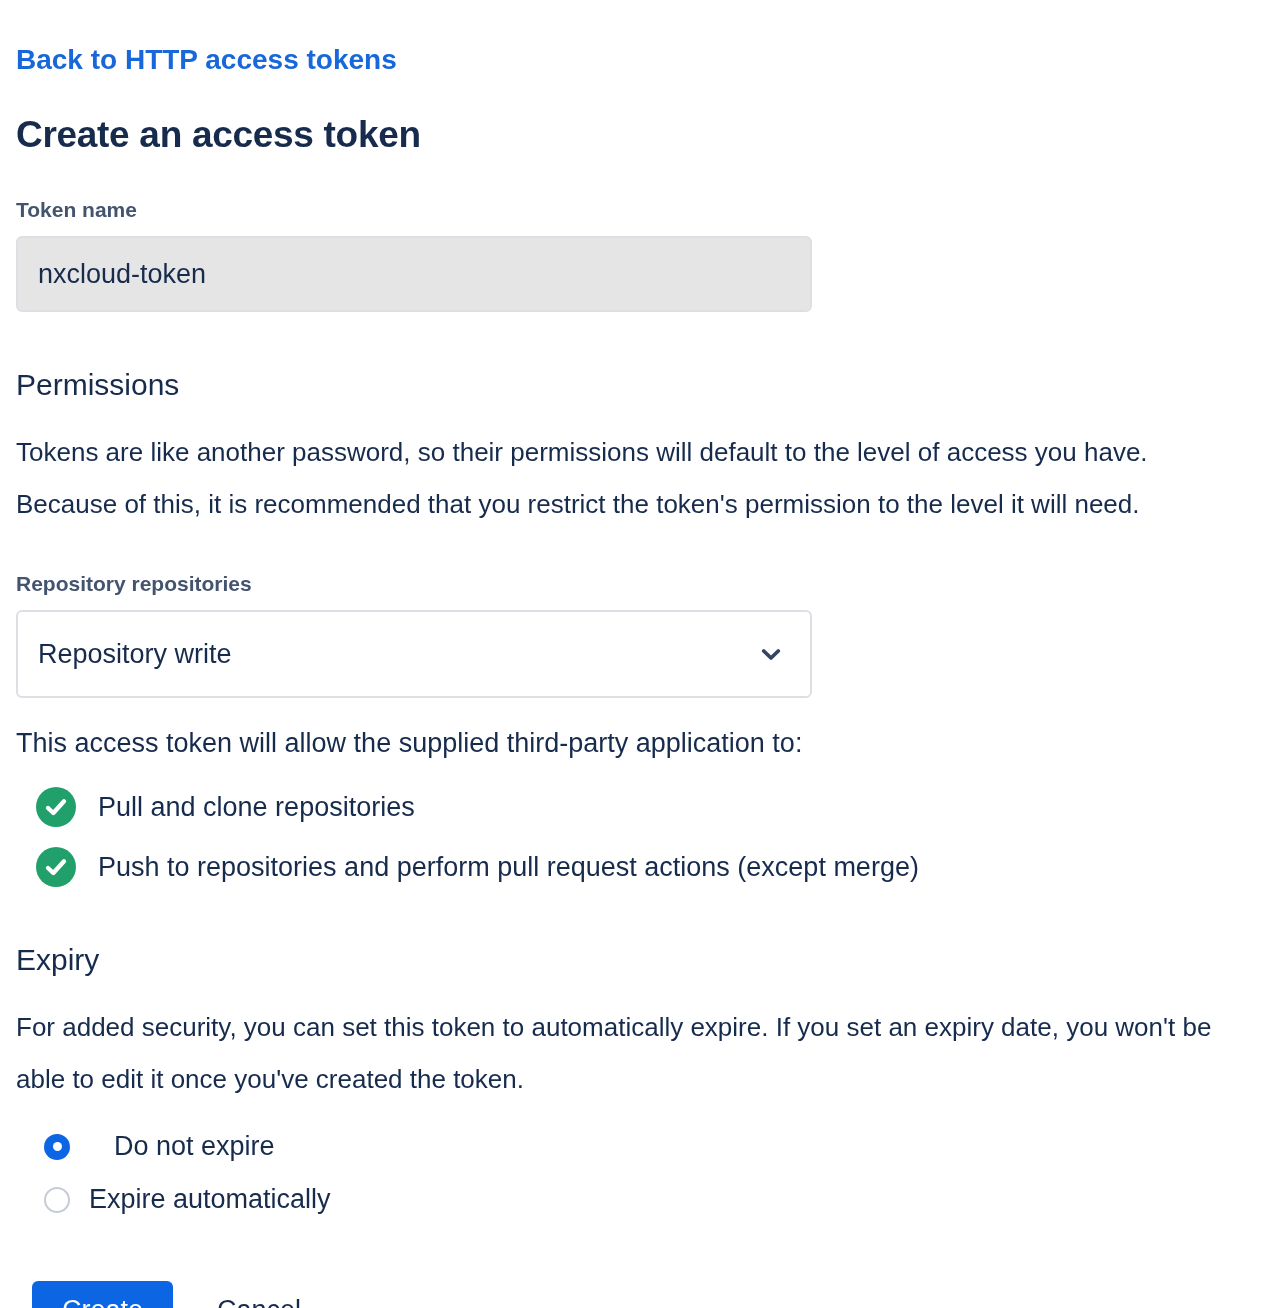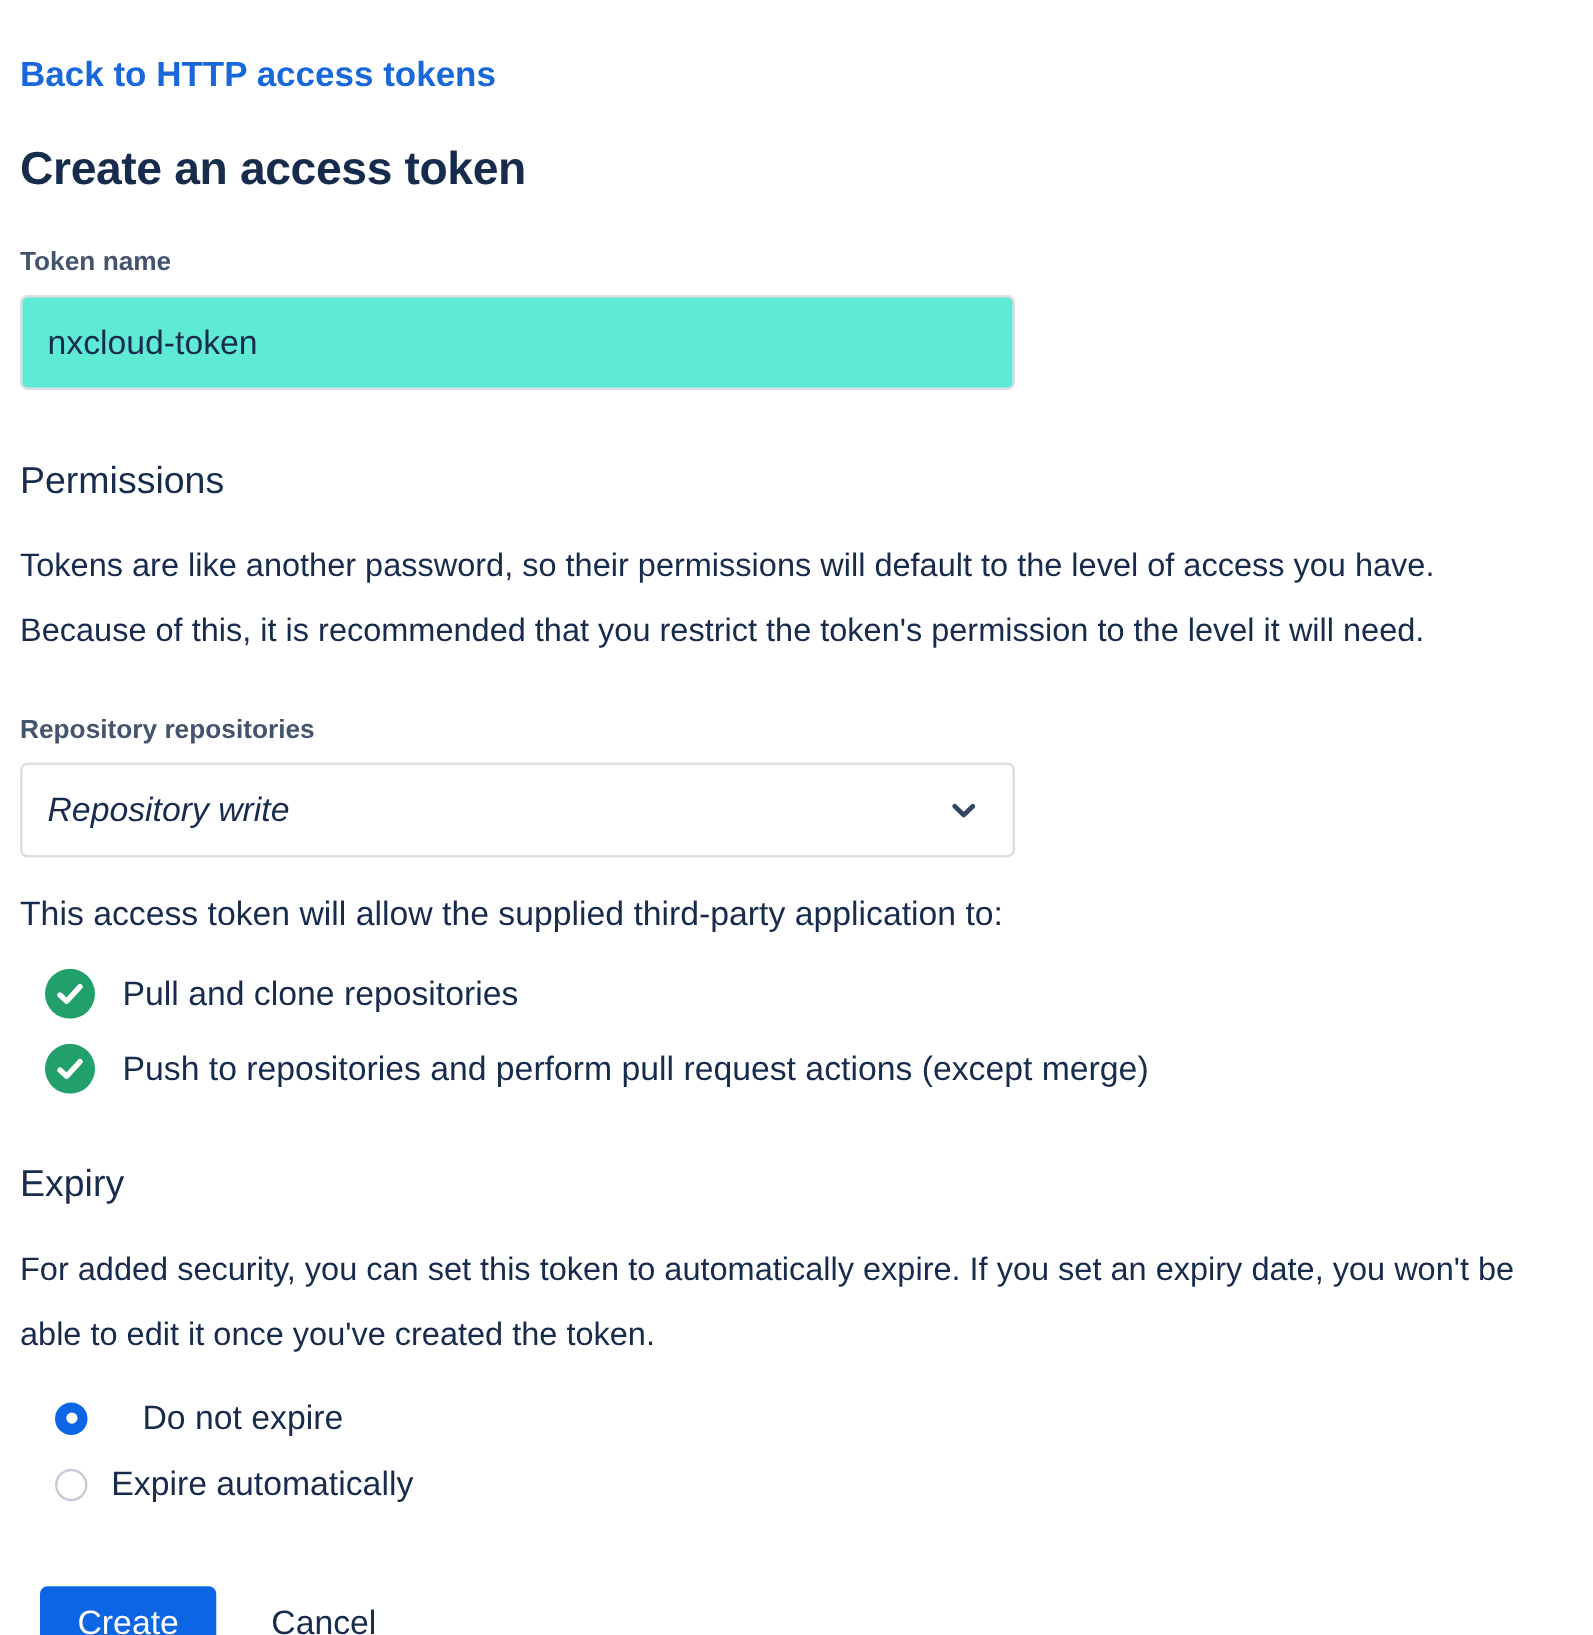--- a/index.html
+++ b/index.html
@@ -50,51 +50,50 @@
     margin-top:14px;
     width:796px;
     height:76px;
     border:2px solid var(--border-gray);
     border-radius:6px;
     padding:0 20px;
     font-family:"Liberation Sans", sans-serif;
     font-size:27px;
     color:var(--text-dark);
     outline:none;
-    background:#5eead4;
+    background:#e5e5e5;
   }
   h2.section-heading{
     margin:56px 0 0 0;
     font-size:30px;
     font-weight:500;
     color:var(--text-dark);
   }
   p.body-text{
     margin:24px 0 0 0;
     max-width:1215px;
     font-size:26px;
     font-weight:400;
     line-height:52px;
     color:var(--text-dark);
   }
   .select-box{
     margin-top:14px;
     width:796px;
-    height:76px;
+    height:88px;
     border:2px solid var(--border-gray);
     border-radius:6px;
     padding:0 24px 0 20px;
     display:flex;
     align-items:center;
     justify-content:space-between;
     font-size:27px;
     color:var(--text-dark);
     cursor:pointer;
     background:#fff;
-    font-style:italic;
   }
   .select-box .chevron{display:flex;align-items:center;}
   .allow-intro{
     margin:30px 0 0 0;
     font-size:27px;
     font-weight:400;
     color:var(--text-dark);
   }
   ul.capability-list{
     list-style:none;

